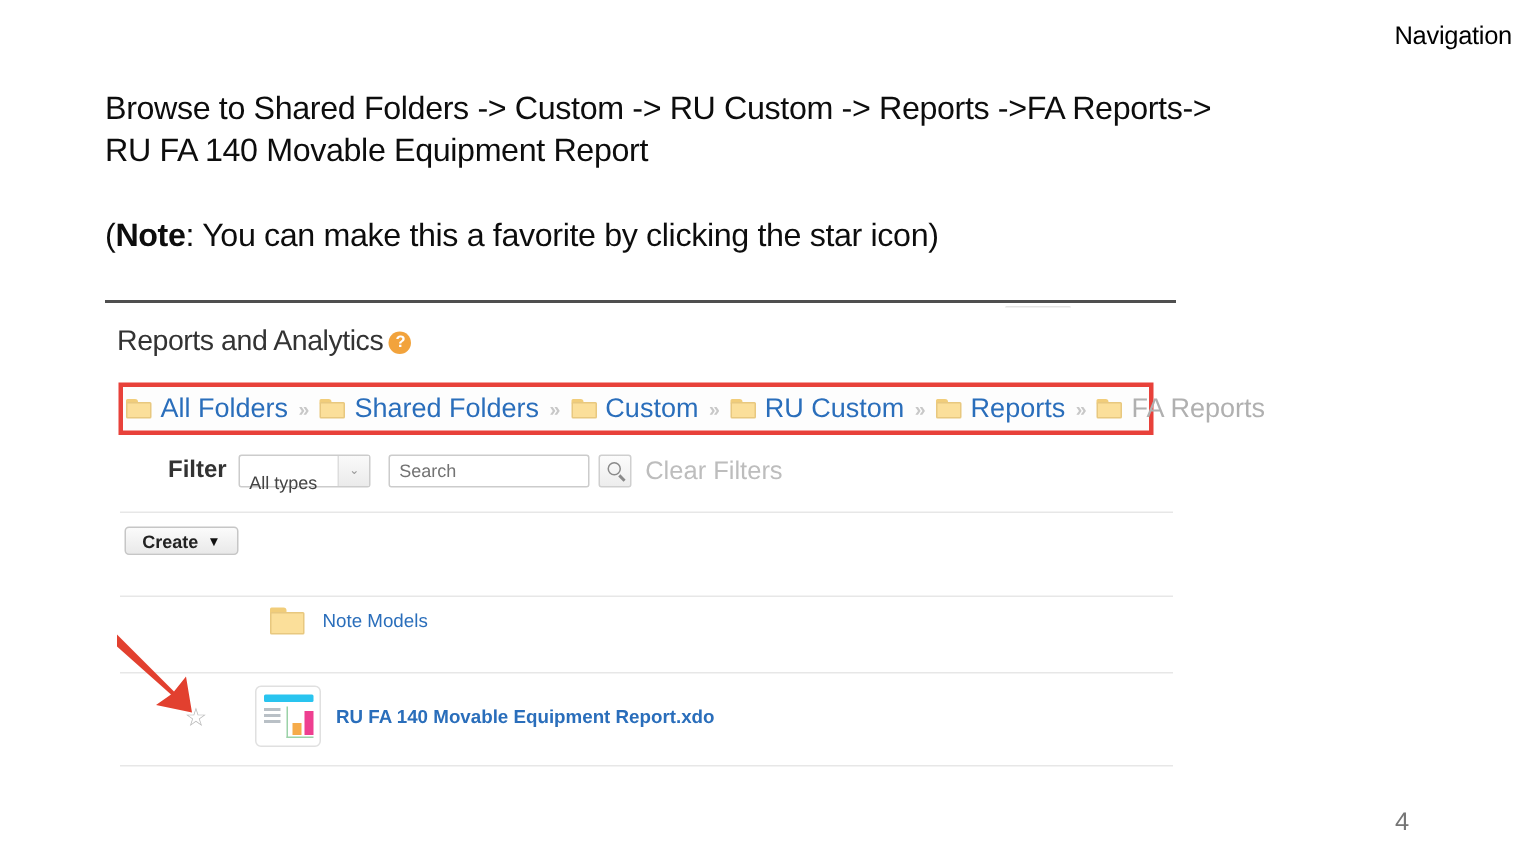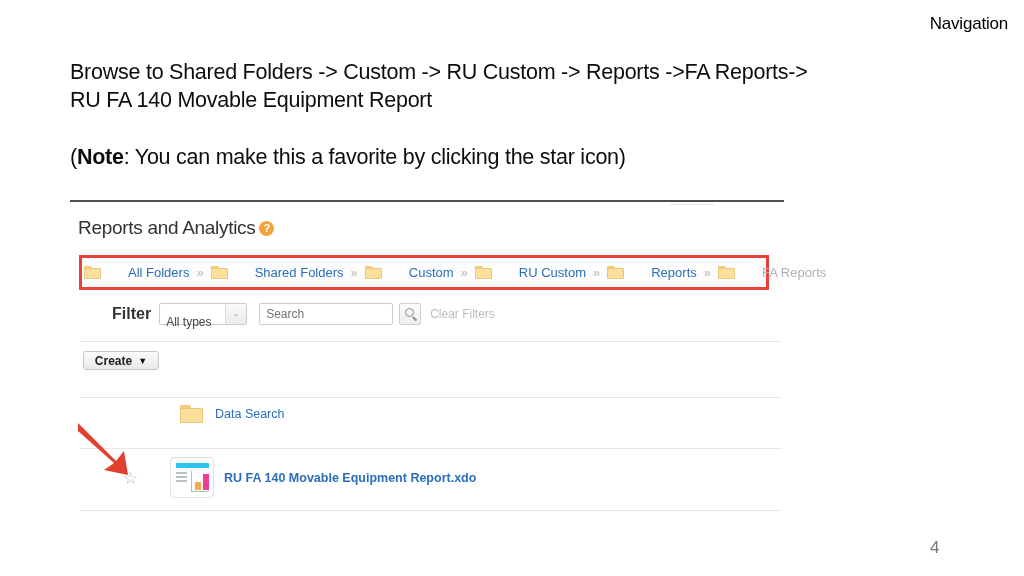--- a/index.html
+++ b/index.html
@@ -143,24 +143,23 @@
     content: "";
     position: absolute;
     left: 0; top: 2px;
     width: 17px; height: 11px;
     background: #fbdf9a;
     border: 1px solid #e8c87f;
     box-sizing: border-box;
     border-radius: 1px;
   }
   .crumb-link {
-    font-size: 13px;
+    font-size: 18px;
     color: #2a6ebb;
     white-space: nowrap;
-    margin-left: 21px;
   }
   .crumb-link.current {
     color: #b0b0b0;
   }
   .crumb-sep {
     font-size: 13px;
     color: #c8c8c8;
     margin: 0 7px 0 4px;
     font-weight: bold;
   }
@@ -245,21 +244,21 @@
     position: absolute;
     left: 7px;
     top: 7px;
     width: 5px;
     height: 1.6px;
     background: #8a8a8a;
     transform: rotate(45deg);
     transform-origin: left center;
   }
   .clear-filters {
-    font-size: 12px;
+    font-size: 17px;
     color: #bdbdbd;
     margin-left: 9px;
   }
 
   .rule-1 {
     position: absolute;
     left: 10px;
     top: 136px;
     width: 702px;
     height: 1px;
@@ -519,21 +518,21 @@
 
   <div class="create-btn">
     <span class="create-label">Create</span>
     <span class="caret-down">▼</span>
   </div>
 
   <div class="rule-2"></div>
 
   <div class="row-folder">
     <span class="folder-ico big"></span>
-    <span class="row-link">Data Search</span>
+    <span class="row-link">Note Models</span>
   </div>
 
   <div class="rule-3"></div>
 
   <div class="row-report">
     <span class="report-ico">
       <span class="ri-bar"></span>
       <span class="ri-line l1"></span>
       <span class="ri-line l2"></span>
       <span class="ri-line l3"></span>

